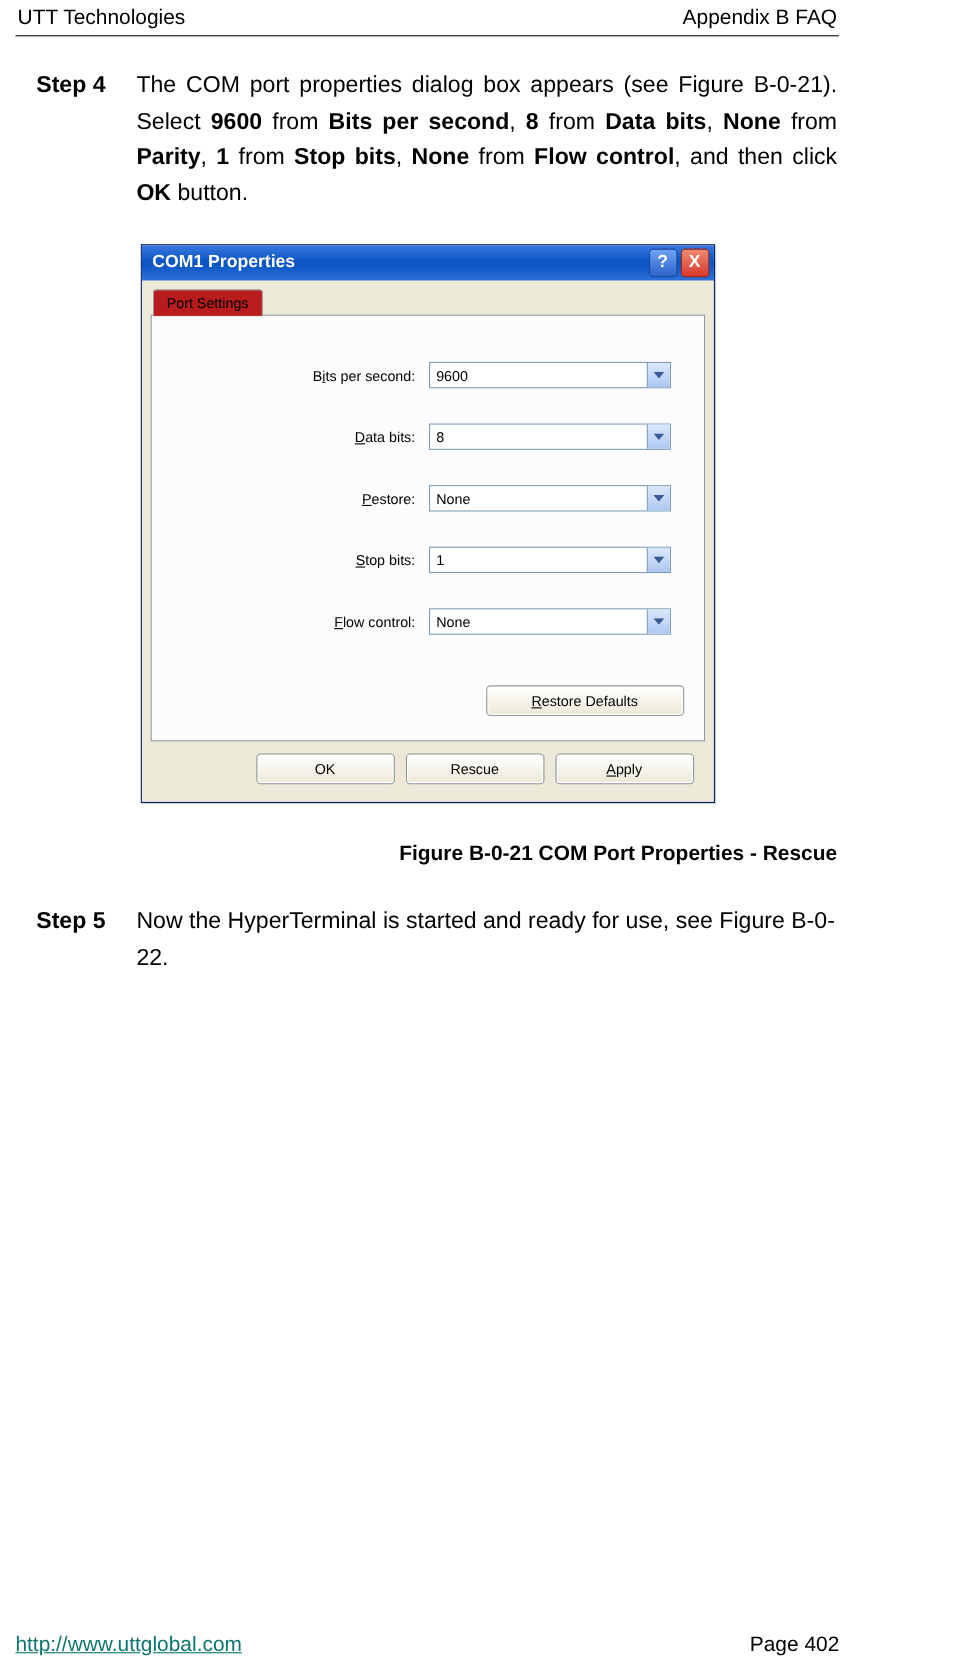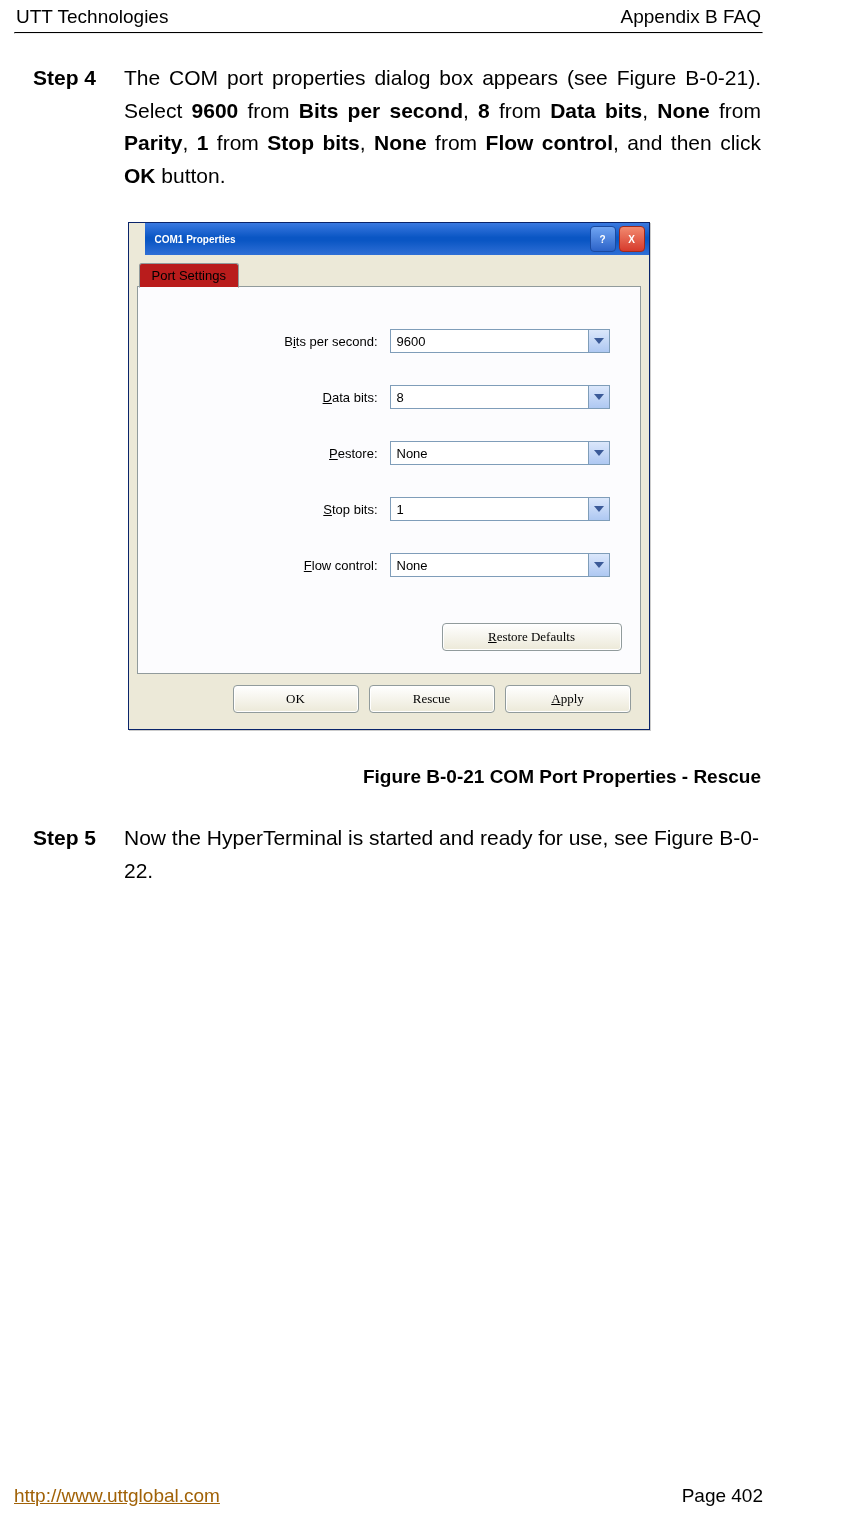--- a/index.html
+++ b/index.html
@@ -30,21 +30,21 @@
   .ftr-row {
     position: absolute;
     bottom: 16px;
     left: 14px;
     right: 14px;
     display: flex;
     justify-content: space-between;
     font-size: 19px;
     padding-top: 6px;
   }
-  .ftr-row a { color: #a16207; text-decoration: underline; }
+  .ftr-row a { color: #0f766e; text-decoration: underline; }
 
   .body-area {
     padding: 28px 2px 0 2px;
   }
 
   .step {
     display: flex;
     gap: 28px;
     font-size: 21px;
     line-height: 1.55;
@@ -77,22 +77,21 @@
   }
   .titlebar {
     height: 32px;
     background: linear-gradient(to bottom, #3a79e0 0%, #0a56c4 45%, #0a56c4 55%, #2f6fd6 100%);
     display: flex;
     align-items: center;
     justify-content: space-between;
     padding: 0 4px 0 10px;
     color: #fff;
     font-weight: 700;
-    font-size: 10px;
-    margin-left: 16px;
+    font-size: 16px;
   }
   .titlebar-btns { display: flex; gap: 3px; }
   .tb-btn {
     width: 24px; height: 24px;
     border-radius: 4px;
     display: flex; align-items: center; justify-content: center;
     font-weight: 700;
     color: #fff;
   }
   .tb-help { background: linear-gradient(to bottom,#6fa4f2,#2c63c8); border:1px solid #1b4aa0; }
@@ -160,21 +159,20 @@
   }
   .xp-btn {
     min-width: 96px;
     height: 26px;
     padding: 0 14px;
     background: linear-gradient(to bottom,#ffffff,#ece9d8);
     border: 1px solid #919B9C;
     border-radius: 4px;
     display: flex; align-items: center; justify-content: center;
     box-shadow: inset 0 0 0 1px #fff;
-    font-family: Liberation Serif, serif;
   }
   .bottom-btns {
     display: flex;
     justify-content: flex-end;
     gap: 10px;
     padding: 10px 10px 6px 10px;
   }
 
   .figure-caption {
     text-align: right;

